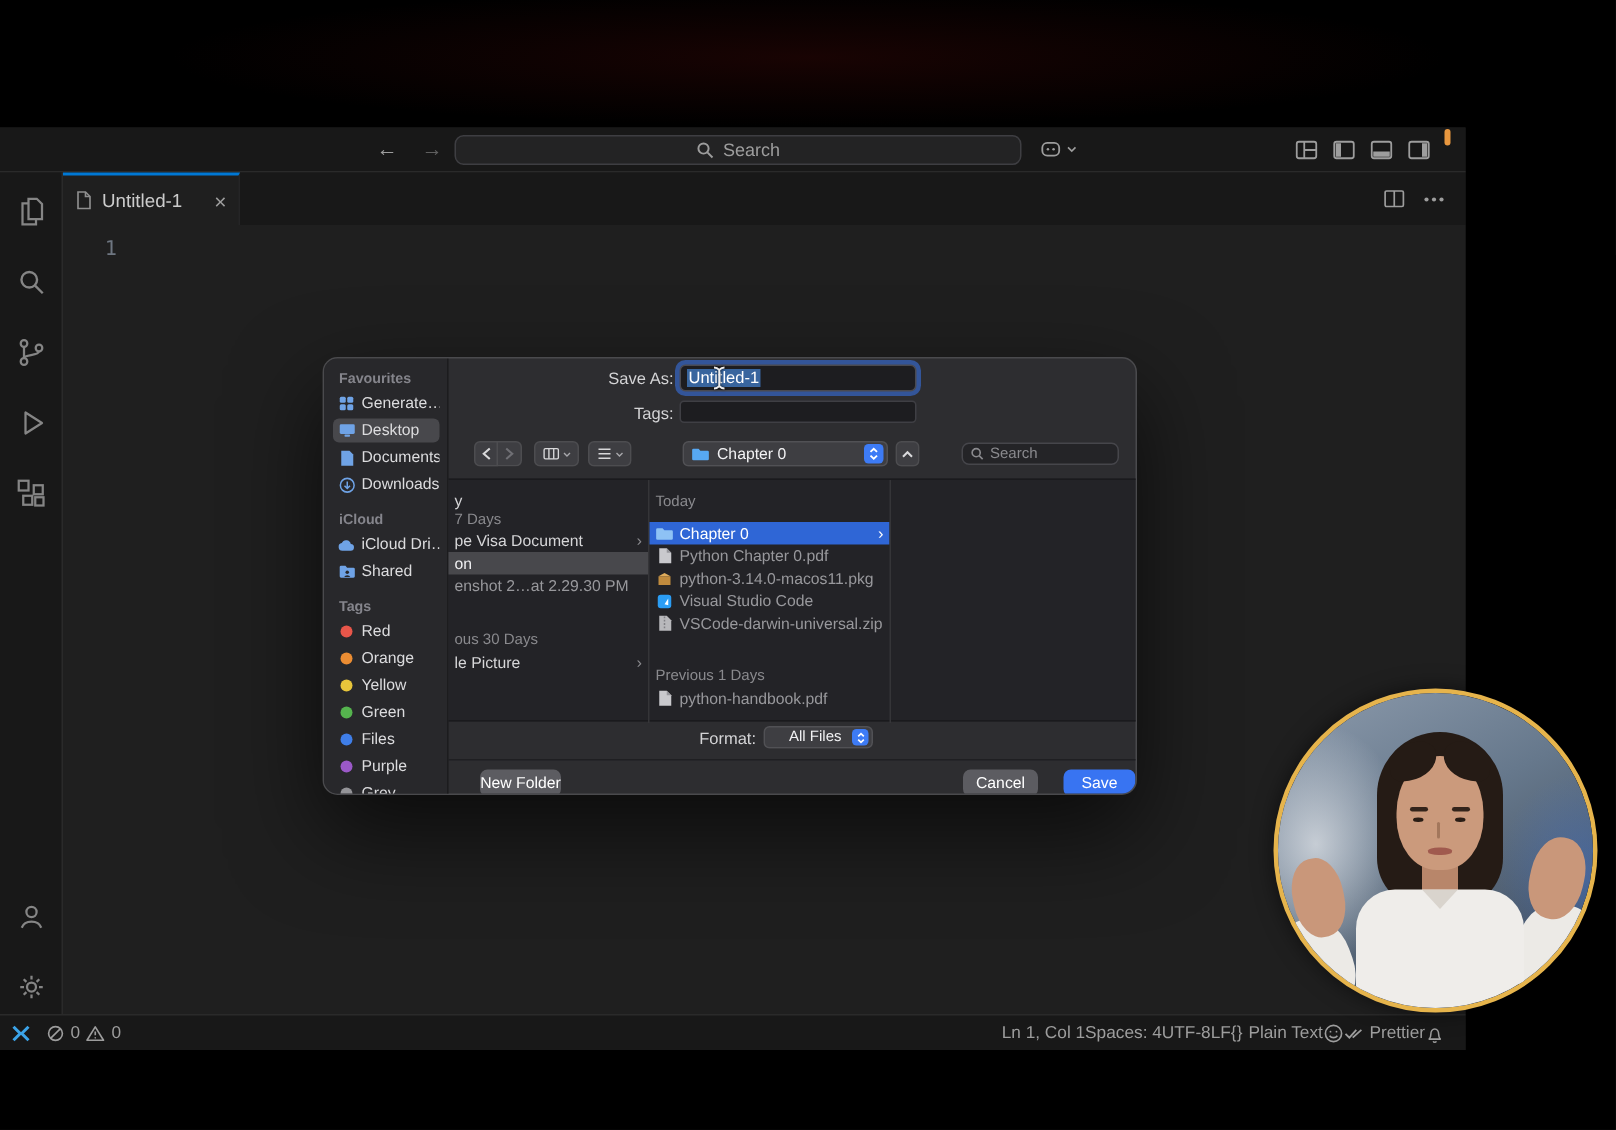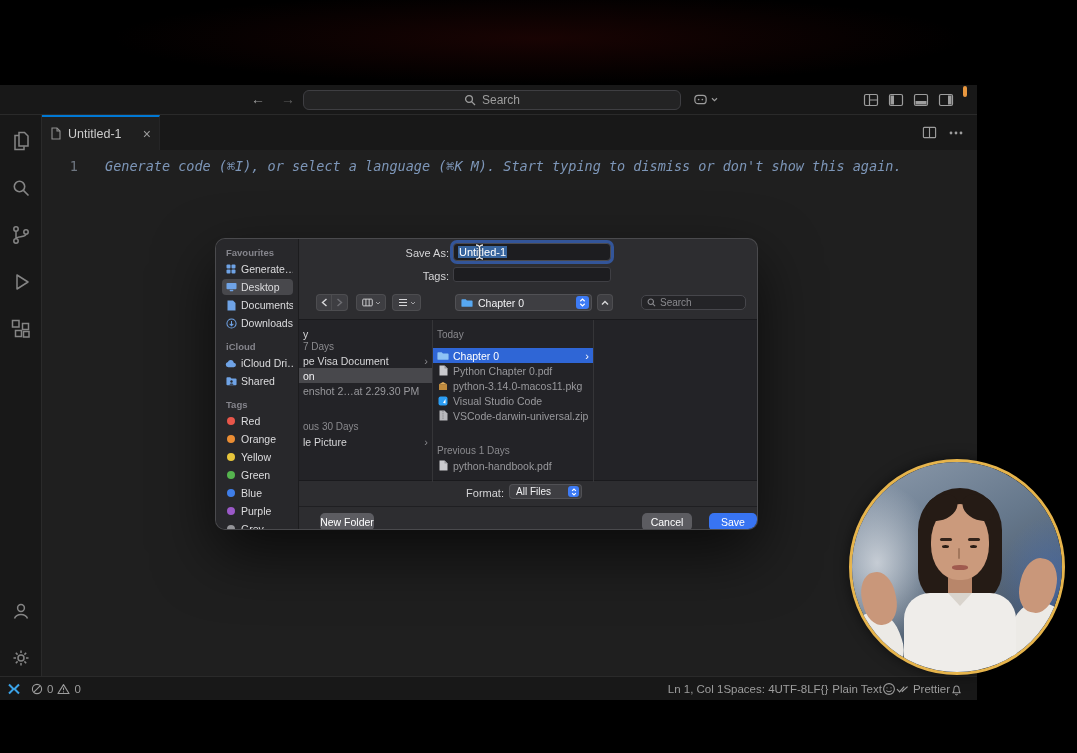--- a/index.html
+++ b/index.html
@@ -93,21 +93,21 @@
   .brow.hdr { color:#8a8a8e; font-size:10px; }
   .brow.dim { color:#98989c; }
   .brow.selgrey { background:#48484c; color:#f0f0f2; }
   .brow.selblue { background:#2f66d6; color:#ffffff; }
   .brow .chev { margin-left:auto; color:#8a8a8e; font-size:11px; }
   .brow.selblue .chev { color:#ffffff; }
   .fico { width:12px; display:flex; justify-content:center; flex:none; }
 
   .fmt-label { left:150px; top:248px; width:138px; text-align:right; color:#d4d4d6; }
   .fmt-popup { left:293px; top:245px; width:73px; height:15px; background:#3e3e42; border:1px solid rgba(255,255,255,0.1);
-    border-radius:4px; display:flex; align-items:center; padding:0 2px 0 6px; font-size:10px; color:#f2f2f4; }
+    border-radius:4px; display:flex; align-items:center; padding:0 2px 0 16px; font-size:10px; color:#f2f2f4; }
   .fmt-popup .pop-cap { width:11px; height:11px; }
   .dlg-sep { left:83px; top:267px; width:460px; height:1px; background:#1f1f22; }
 
   .btn { height:18px; border:none; border-radius:5px; font-size:10.5px; color:#ffffff; font-family:"Liberation Sans",sans-serif; }
   .btn.grey { background:#5c5c61; }
   .btn.blue { background:#3874f2; }
   .btn.nf { left:104px; top:274px; width:54px; }
   .btn.cancel { left:426px; top:274px; width:50px; }
   .btn.save { left:482px; top:274px; width:48px;margin-left:11px; }
 
@@ -271,21 +271,20 @@
               <circle cx="7" cy="2" r="1.4"></circle>
               <circle cx="12" cy="2" r="1.4"></circle>
             </svg>
           </span>
       </div>
     </div>
 
     <div class="abs editor">
       <div class="code-line">
         <span class="ln">1</span>
-        <span class="ghost">Generate code (⌘I), or select a language (⌘K M). Start typing to dismiss or don't show this again.</span>
       </div>
     </div>
 
     <div class="abs statusbar">
       <div class="sb-left">
         <span class="sb-item">
             <svg width="16" height="16" viewBox="0 0 16 16" fill="none" stroke="#3ba3e8" stroke-width="2">
               <path d="M3 3.5 l4.5 4.5 L3 12.5 M13 3.5 L8.5 8 l4.5 4.5"></path>
             </svg>
           </span>
@@ -410,21 +409,21 @@
       <div class="sb-row">
           <span class="tag-dot" style="background: rgb(231, 197, 59);"></span>
           <span>Yellow</span>
         </div>
       <div class="sb-row">
           <span class="tag-dot" style="background: rgb(85, 180, 78);"></span>
           <span>Green</span>
         </div>
       <div class="sb-row">
           <span class="tag-dot" style="background: rgb(63, 126, 232);"></span>
-          <span>Blue</span>
+          <span>Files</span>
         </div>
       <div class="sb-row">
           <span class="tag-dot" style="background: rgb(155, 89, 200);"></span>
           <span>Purple</span>
         </div>
       <div class="sb-row">
           <span class="tag-dot" style="background: rgb(148, 148, 152);"></span>
           <span>Grey</span>
         </div>
     </div>

